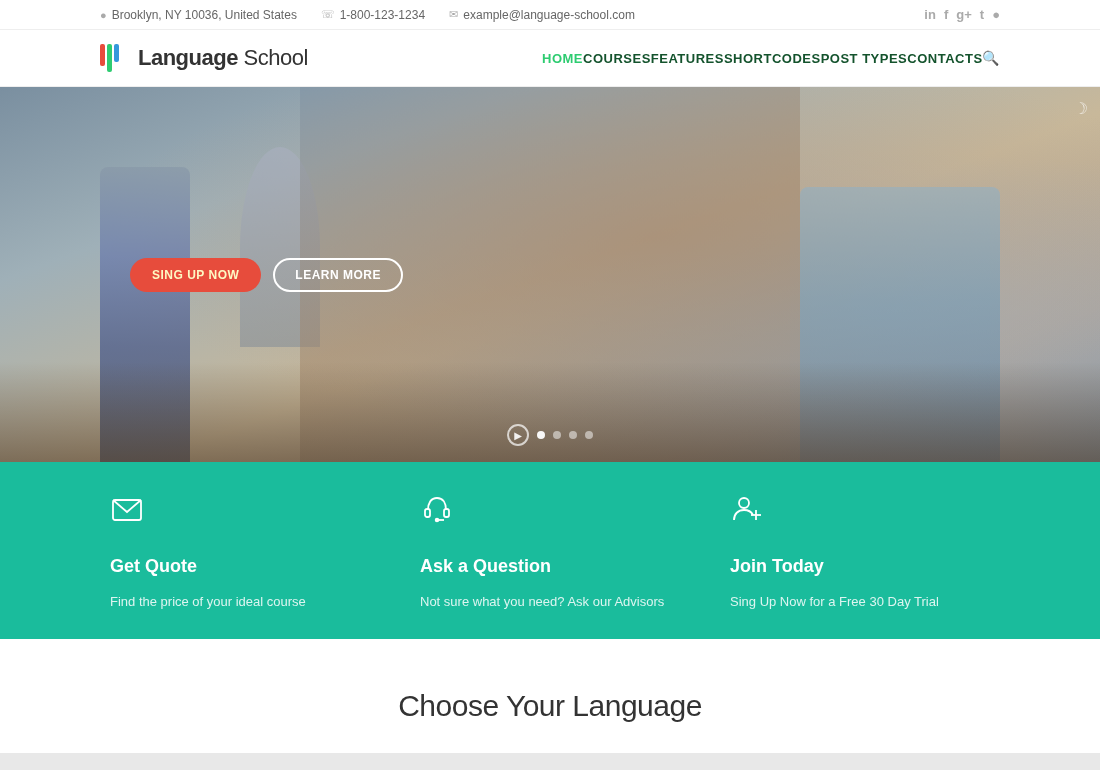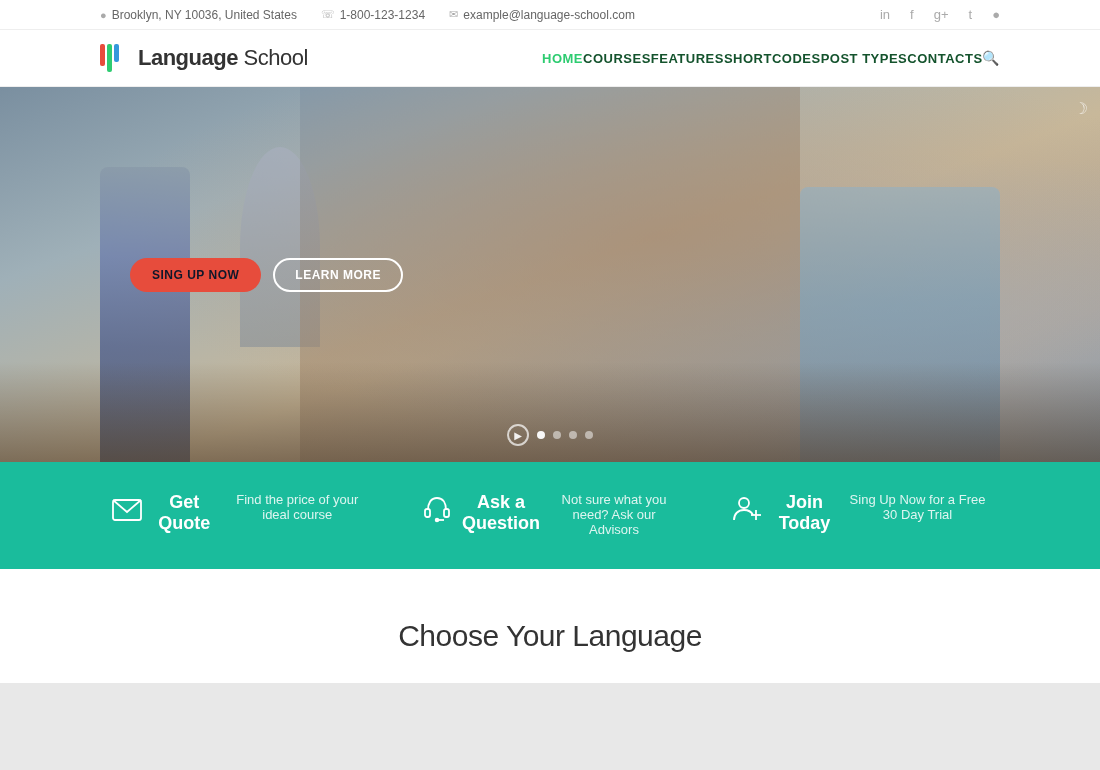--- a/index.html
+++ b/index.html
@@ -12,21 +12,21 @@
       border-bottom: 1px solid #eee;
       padding: 7px 100px;
       display: flex;
       align-items: center;
       gap: 24px;
       font-size: 12px;
       color: #666;
     }
     .top-bar-item { display: flex; align-items: center; gap: 5px; }
     .top-bar-icon { color: #aaa; font-size: 11px; }
-    .social-icons { margin-left: auto; display: flex; gap: 20px; }
+    .social-icons { margin-left: auto; display: flex; gap: 8px; font-weight: bold; }
     .social-icon { color: #aaa; font-size: 13px; cursor: pointer; }
 
     
     .header {
       background: #fff;
       padding: 14px 100px;
       display: flex;
       align-items: center;
       border-bottom: 1px solid #eee;
     }
@@ -77,21 +77,21 @@
       font-size: 30px;
       font-weight: 300;
       color: #fff;
       line-height: 1.35;
       margin-bottom: 28px;
       text-shadow: 0 1px 4px rgba(0,0,0,0.3);
     }
     .hero-buttons { display: flex; gap: 12px; align-items: center; }
     .btn-signup {
       background: #e74c3c;
-      color: #0f172a;
+      color: #fef9c3;
       border: none;
       padding: 10px 22px;
       border-radius: 25px;
       font-size: 12px;
       font-weight: 700;
       letter-spacing: 0.5px;
       cursor: pointer;
       text-transform: uppercase;
     }
     .btn-learn {
@@ -155,23 +155,23 @@
       display: flex;
       justify-content: center;
     }
     .features-strip-inner {
       width: 880px;
       display: flex;
       justify-content: space-between;
     }
     .feature-item {
       display: flex;
-      flex-direction: row;
+      flex-direction: column;
       align-items: flex-start;
-      gap: 8px;
+      gap: 17px;
       width: 260px;
       text-align: center;
     }
     .feature-icon { color: #fff; font-size: 28px; margin-bottom: 6px; }
     .feature-title { color: #fff; font-size: 18px; font-weight: 600; }
     .feature-desc { color: rgba(255,255,255,0.85); font-size: 13px; }
 
     
     .choose-section {
       background: #fff;

